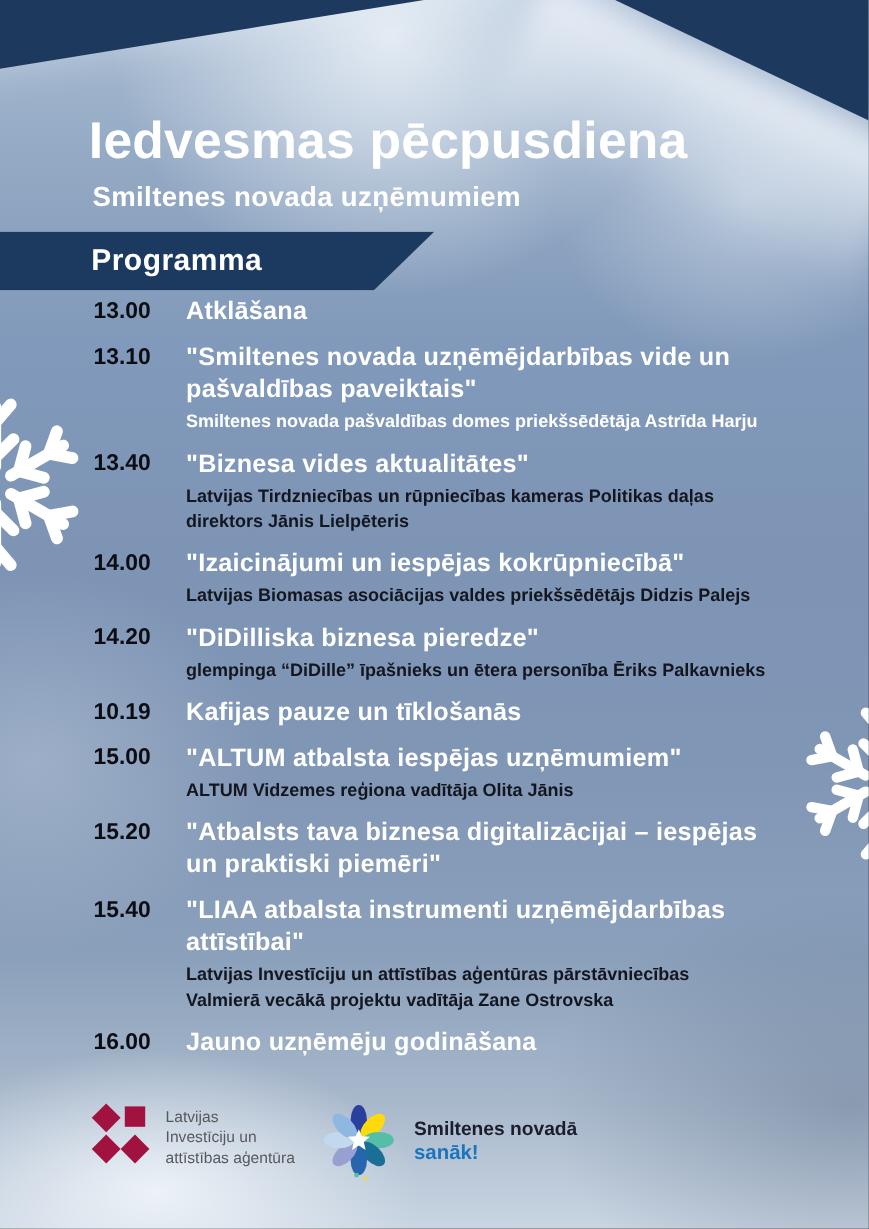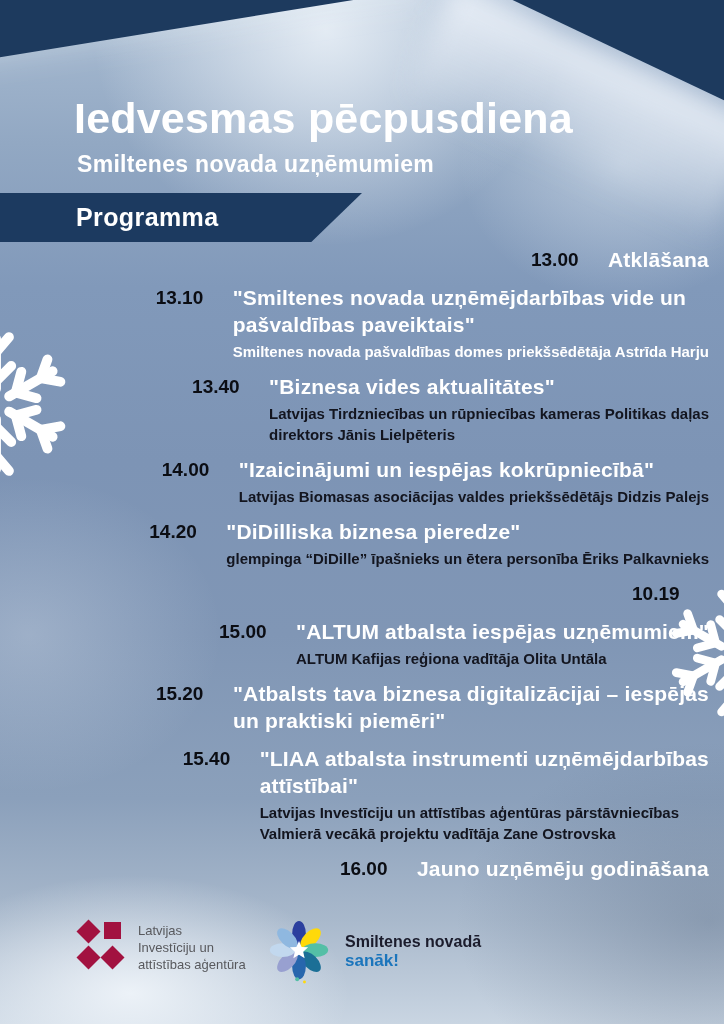--- a/index.html
+++ b/index.html
@@ -36,21 +36,21 @@
   .date{position:absolute;left:77px;top:52px;font-size:29px;font-weight:bold;color:#fff;letter-spacing:.5px;}
   .title{position:absolute;left:74px;top:94px;font-size:43px;font-weight:bold;color:#fff;letter-spacing:.2px;white-space:nowrap;}
   .subtitle{position:absolute;left:77px;top:151px;font-size:23px;font-weight:bold;color:#fff;letter-spacing:.3px;}
 
   .banner{position:absolute;left:0;top:193px;width:362px;height:49px;
     background:var(--banner-navy,#1c3a60);
     clip-path:polygon(0 0,100% 0,86% 100%,0 100%);
     display:flex;align-items:center;}
   .banner .label{color:#fff;font-size:25px;font-weight:bold;padding-left:76px;letter-spacing:.4px;}
 
-  .program{position:absolute;left:89px;top:246px;width:620px;display:flex;flex-direction:column;gap:11px;align-items:flex-end;}
+  .program{position:absolute;left:78px;top:246px;width:620px;display:flex;flex-direction:column;gap:11px;}
   .row{display:flex;align-items:flex-start;}
   .time{flex:0 0 77px;font-size:19px;font-weight:bold;color:#0b0d13;line-height:27px;}
   .cell{flex:1;}
   .ptitle{font-size:21px;font-weight:bold;color:#fff;line-height:27px;white-space:pre-line;letter-spacing:.2px;}
   .speaker{font-size:15px;font-weight:bold;color:#13151f;line-height:21px;margin-top:3px;white-space:pre-line;}
   .speaker.light{color:#fff;}
 
   .footer{position:absolute;left:0;bottom:0;width:724px;height:110px;}
   .liaa{position:absolute;left:78px;top:6px;display:flex;align-items:center;}
   .liaa-mark{position:relative;width:46px;height:54px;flex:0 0 auto;}
@@ -165,27 +165,31 @@
     <div class="row">
       <span class="time">14.20</span>
       <div class="cell">
         <div class="ptitle">"DiDilliska biznesa pieredze"</div>
         <div class="speaker">glempinga “DiDille” īpašnieks un ētera personība Ēriks Palkavnieks</div>
       </div>
     </div>
 
     <div class="row">
       <span class="time">10.19</span>
+      <div class="cell">
+        <div class="ptitle">Kafijas pauze un tīklošanās</div>
+
+      </div>
     </div>
 
     <div class="row">
       <span class="time">15.00</span>
       <div class="cell">
         <div class="ptitle">"ALTUM atbalsta iespējas uzņēmumiem"</div>
-        <div class="speaker">ALTUM Kafijas reģiona vadītāja Olita Untāla</div>
+        <div class="speaker">ALTUM Vidzemes reģiona vadītāja Olita Jānis</div>
       </div>
     </div>
 
     <div class="row">
       <span class="time">15.20</span>
       <div class="cell">
         <div class="ptitle">"Atbalsts tava biznesa digitalizācijai – iespējas
 un praktiski piemēri"</div>
       </div>
     </div>

